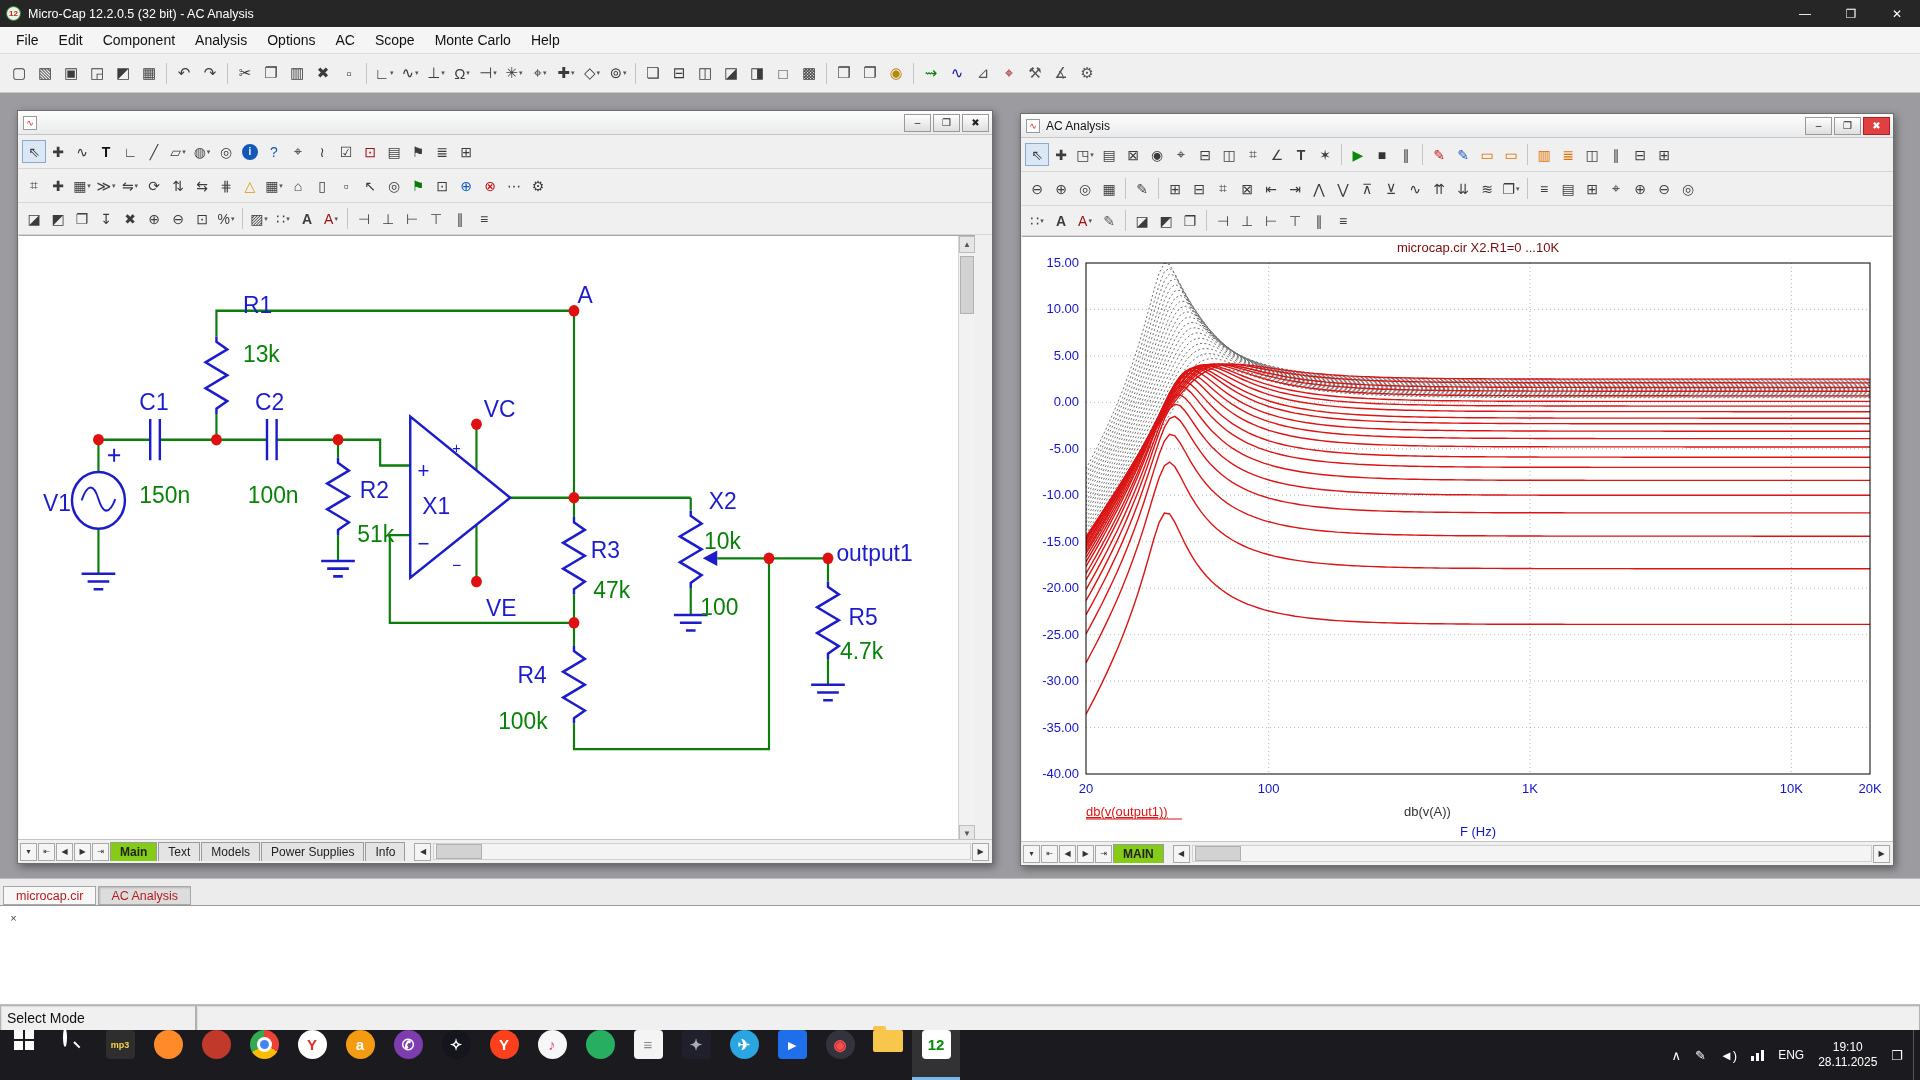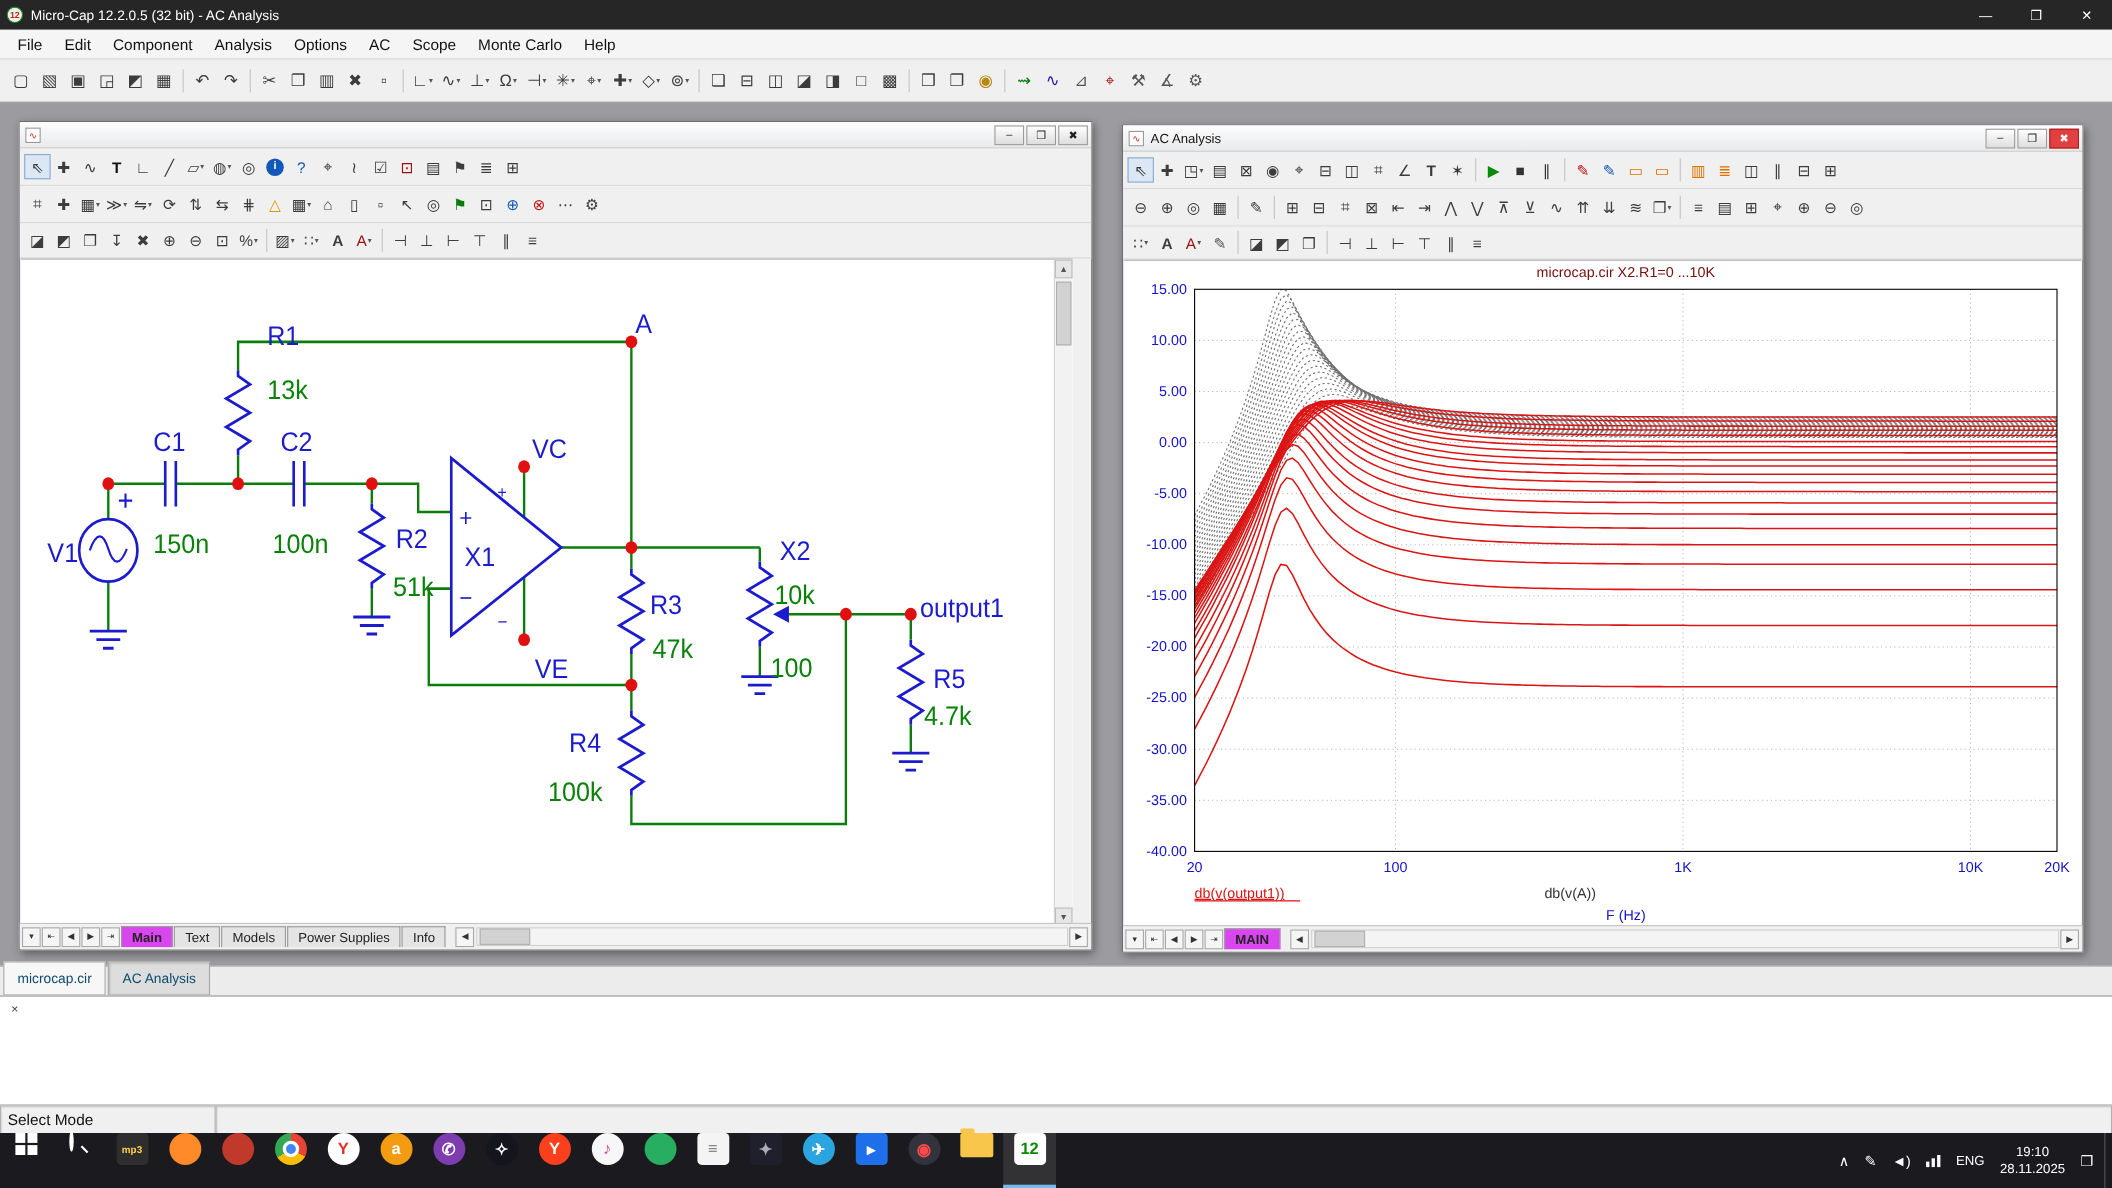--- a/index.html
+++ b/index.html
@@ -37,30 +37,30 @@
   #schematic-svg{width:939px;height:606px;display:block}
   .vscroll{position:absolute;right:0;top:0;width:17px;height:606px;background:#f2f2f2;border-left:1px solid #d5d5d5;display:flex;flex-direction:column;align-items:center}
   .sbtn{width:16px;height:17px;background:#e6e6e6;border:1px solid #bdbdbd;font-size:8px;display:flex;align-items:center;justify-content:center;color:#555}
   .sthumb{width:14px;height:58px;background:#d2d2d2;border:1px solid #b0b0b0;margin-top:3px}
   .sfill{flex:1}
 
   
   .tabrow{position:absolute;left:0;bottom:0;width:100%;height:24px;background:#f0f0f0;border-top:1px solid #c4c4c4;display:flex;align-items:center;padding:0 2px;font-size:12px}
   .navbtn{width:17px;height:18px;border:1px solid #a8a8a8;background:#f5f5f5;display:flex;align-items:center;justify-content:center;font-size:8px;color:#333;margin-right:1px}
   .ptab{height:19px;display:flex;align-items:center;padding:0 9px;border:1px solid #9a9a9a;border-bottom:none;background:#e4e4e4;margin-right:1px;color:#222}
-  .ptab.active{background:#d946ef;font-weight:bold}
+  .ptab.active{background:#84cc16;font-weight:bold}
   .hstrack{flex:1;height:17px;background:#f4f4f4;border:1px solid #d0d0d0;margin:0 1px;position:relative}
   .hthumb{position:absolute;top:0;height:15px;background:#d2d2d2;border:1px solid #b0b0b0}
 
   
   .plotarea{position:absolute;left:1px;top:122px;width:870px;height:607px;background:#fff;border-top:1px solid #a8a8a8}
 
   
   .doctabs{position:absolute;left:0;top:878px;width:1920px;height:27px;background:#ececec;border-top:1px solid #bdbdbd;display:flex;align-items:flex-end;padding-left:3px}
-  .dtab{height:31px;display:flex;align-items:center;padding:0 12px;font-size:12.5px;border:1px solid #a8a8a8;background:#f7f7f7;margin-right:2px;color:#0c4a6e}
+  .dtab{height:19px;display:flex;align-items:center;padding:0 12px;font-size:12.5px;border:1px solid #a8a8a8;background:#f7f7f7;margin-right:2px;color:#b91c1c}
   .dtab.active{background:#dddddd;box-shadow:inset 1px 1px 2px rgba(0,0,0,.18)}
   .outpanel{position:absolute;left:0;top:905px;width:1920px;height:99px;background:#fff;border-top:1px solid #9a9a9a}
   .panelx{position:absolute;left:6px;top:4px;width:15px;height:15px;display:flex;align-items:center;justify-content:center;color:#444;font-size:11px}
   .statusbar{position:absolute;left:0;top:1004px;width:1920px;height:26px;background:#f0f0f0;border-top:1px solid #c0c0c0;display:flex;font-size:14px}
   .scell{border:1px solid #b2b2b2;box-shadow:inset 1px 1px 1px rgba(0,0,0,.08);display:flex;align-items:center;padding:0 6px;height:26px;color:#111}
 
   
   .taskbar{position:absolute;left:0;top:1030px;width:1920px;height:50px;background:#1b1b1f;display:flex;align-items:stretch;color:#fff}
   .tkbtn{width:48px;display:flex;justify-content:center}
   .tkbtn.active{background:rgba(255,255,255,.10);border-bottom:3px solid #76b9ed}

